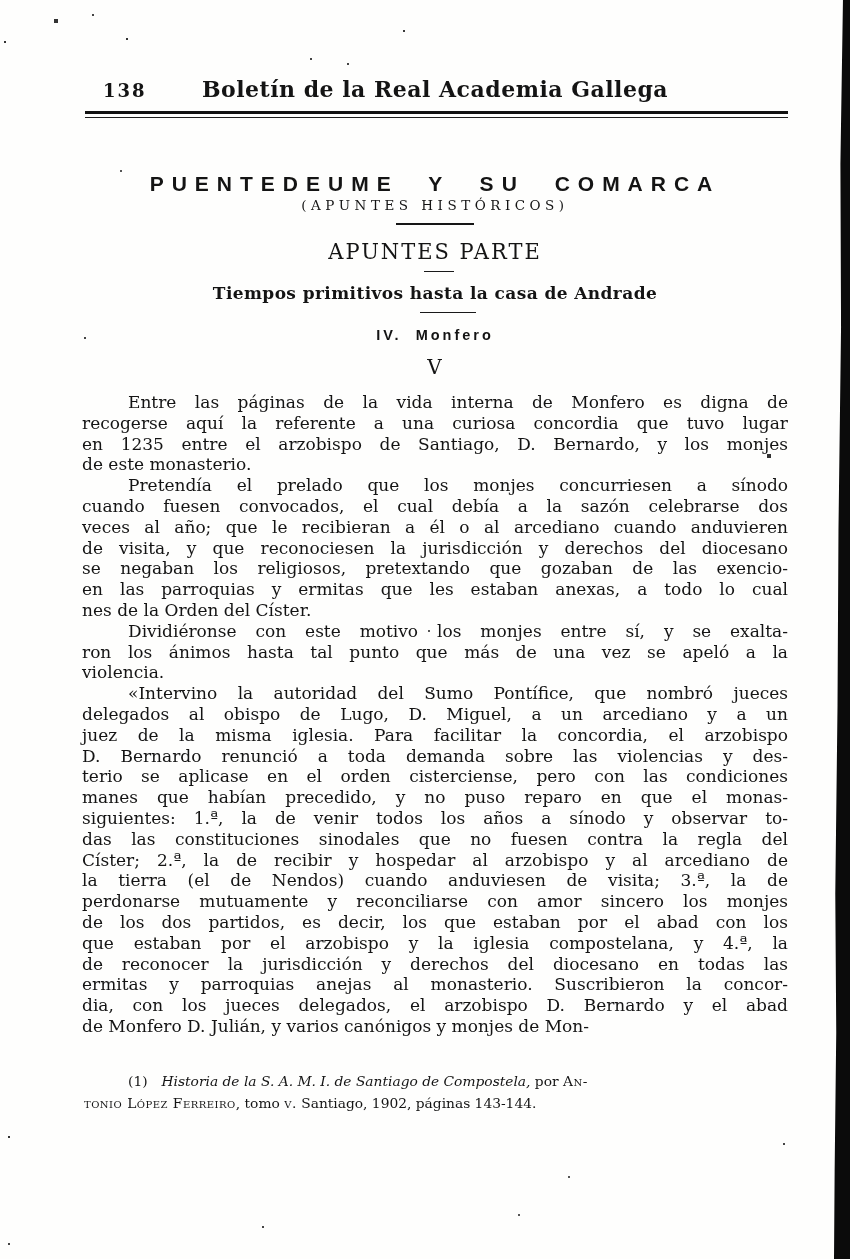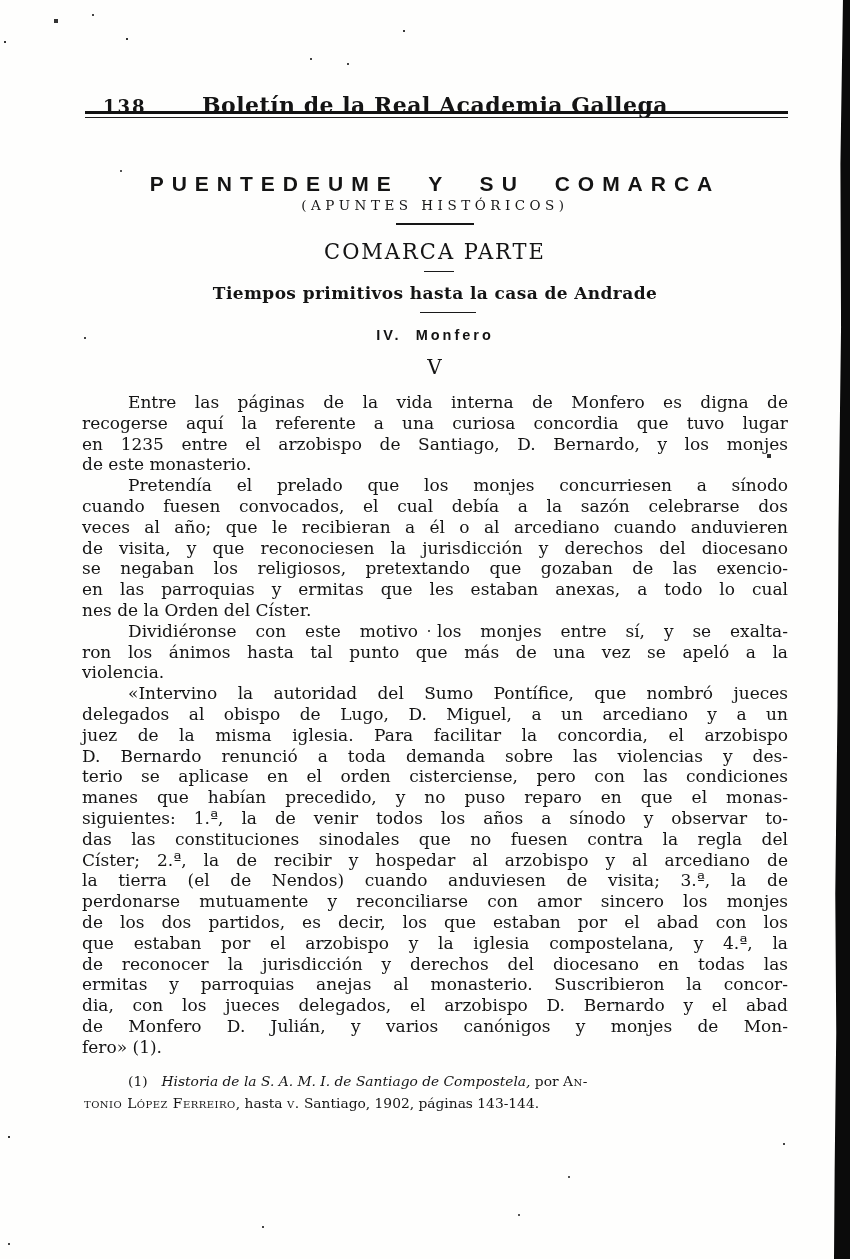--- a/index.html
+++ b/index.html
@@ -11,21 +11,21 @@
     position: relative;
     width: 850px;
     height: 1259px;
     background: #fefefd;
     color: #141414;
     font-family: "DejaVu Serif", serif;
     overflow: hidden;
   }
 
   
-  .running-head { position: absolute; top: 76px; left: 0; width: 690px; height: 34px; margin-top: 16px; }
+  .running-head { position: absolute; top: 76px; left: 0; width: 690px; height: 34px; }
   .page-number {
     position: absolute; left: 103px; top: 4px;
     font-size: 18px; letter-spacing: 2px; font-weight: bold;
   }
   .journal-title {
     position: absolute; left: 20px; width: 830px; top: 0; text-align: center;
     font-size: 22px; font-weight: bold; letter-spacing: 0.5px;
     font-family: "DejaVu Serif", serif;
     transform: scaleY(1.05);
   }
@@ -127,21 +127,21 @@
 
   <div class="running-head">
     <span class="page-number">138</span>
     <div class="journal-title">Boletín de la Real Academia Gallega</div>
   </div>
   <div class="head-rule"></div>
 
   <div class="centered article-title">PUENTEDEUME Y SU COMARCA</div>
   <div class="centered article-subtitle">(APUNTES HISTÓRICOS)</div>
   <div class="rule-sub"></div>
-  <div class="centered part-label">COMARCA PARTE</div>
+  <div class="centered part-label">APUNTES PARTE</div>
   <div class="rule-dash"></div>
   <div class="centered section-title">Tiempos primitivos hasta la casa de Andrade</div>
   <div class="rule-section"></div>
   <div class="centered chapter-label">IV.  Monfero</div>
   <div class="centered section-number">V</div>
 
   <div class="body-text">
     <div class="para">
         <div class="line">Entre las páginas de la vida interna de Monfero es digna de</div>
         <div class="line">recogerse aquí la referente a una curiosa concordia que tuvo lugar</div>
@@ -173,29 +173,28 @@
         <div class="line">das las constituciones sinodales que no fuesen contra la regla del</div>
         <div class="line">Císter; 2.ª, la de recibir y hospedar al arzobispo y al arcediano de</div>
         <div class="line">la tierra (el de Nendos) cuando anduviesen de visita; 3.ª, la de</div>
         <div class="line">perdonarse mutuamente y reconciliarse con amor sincero los monjes</div>
         <div class="line">de los dos partidos, es decir, los que estaban por el abad con los</div>
         <div class="line">que estaban por el arzobispo y la iglesia compostelana, y 4.ª, la</div>
         <div class="line">de reconocer la jurisdicción y derechos del diocesano en todas las</div>
         <div class="line">ermitas y parroquias anejas al monasterio. Suscribieron la concor-</div>
         <div class="line">dia, con los jueces delegados, el arzobispo D. Bernardo y el abad</div>
         <div class="line">de Monfero D. Julián, y varios canónigos y monjes de Mon-</div>
-        <div class="line">fero» (1).</div>
       </div>
   </div>
 
   <div class="footnote">
     <div class="fn-line1">
       <span class="fn-num">(1)</span><span class="fn-italic">Historia de la S. A. M. I. de Santiago de Compostela,</span><span> por </span><span class="fn-smallcaps">An-</span>
     </div>
     <div class="fn-line2">
-      <span class="fn-smallcaps">tonio López Ferreiro</span><span>, hasta </span><span class="fn-smallcaps">v.</span><span> Santiago, 1902, páginas 143-144.</span>
+      <span class="fn-smallcaps">tonio López Ferreiro</span><span>, tomo </span><span class="fn-smallcaps">v.</span><span> Santiago, 1902, páginas 143-144.</span>
     </div>
   </div>
 
   <div class="scan-band"></div>
   <div class="scan-speckles"></div>
 
 </div>
 
 </body></html>

